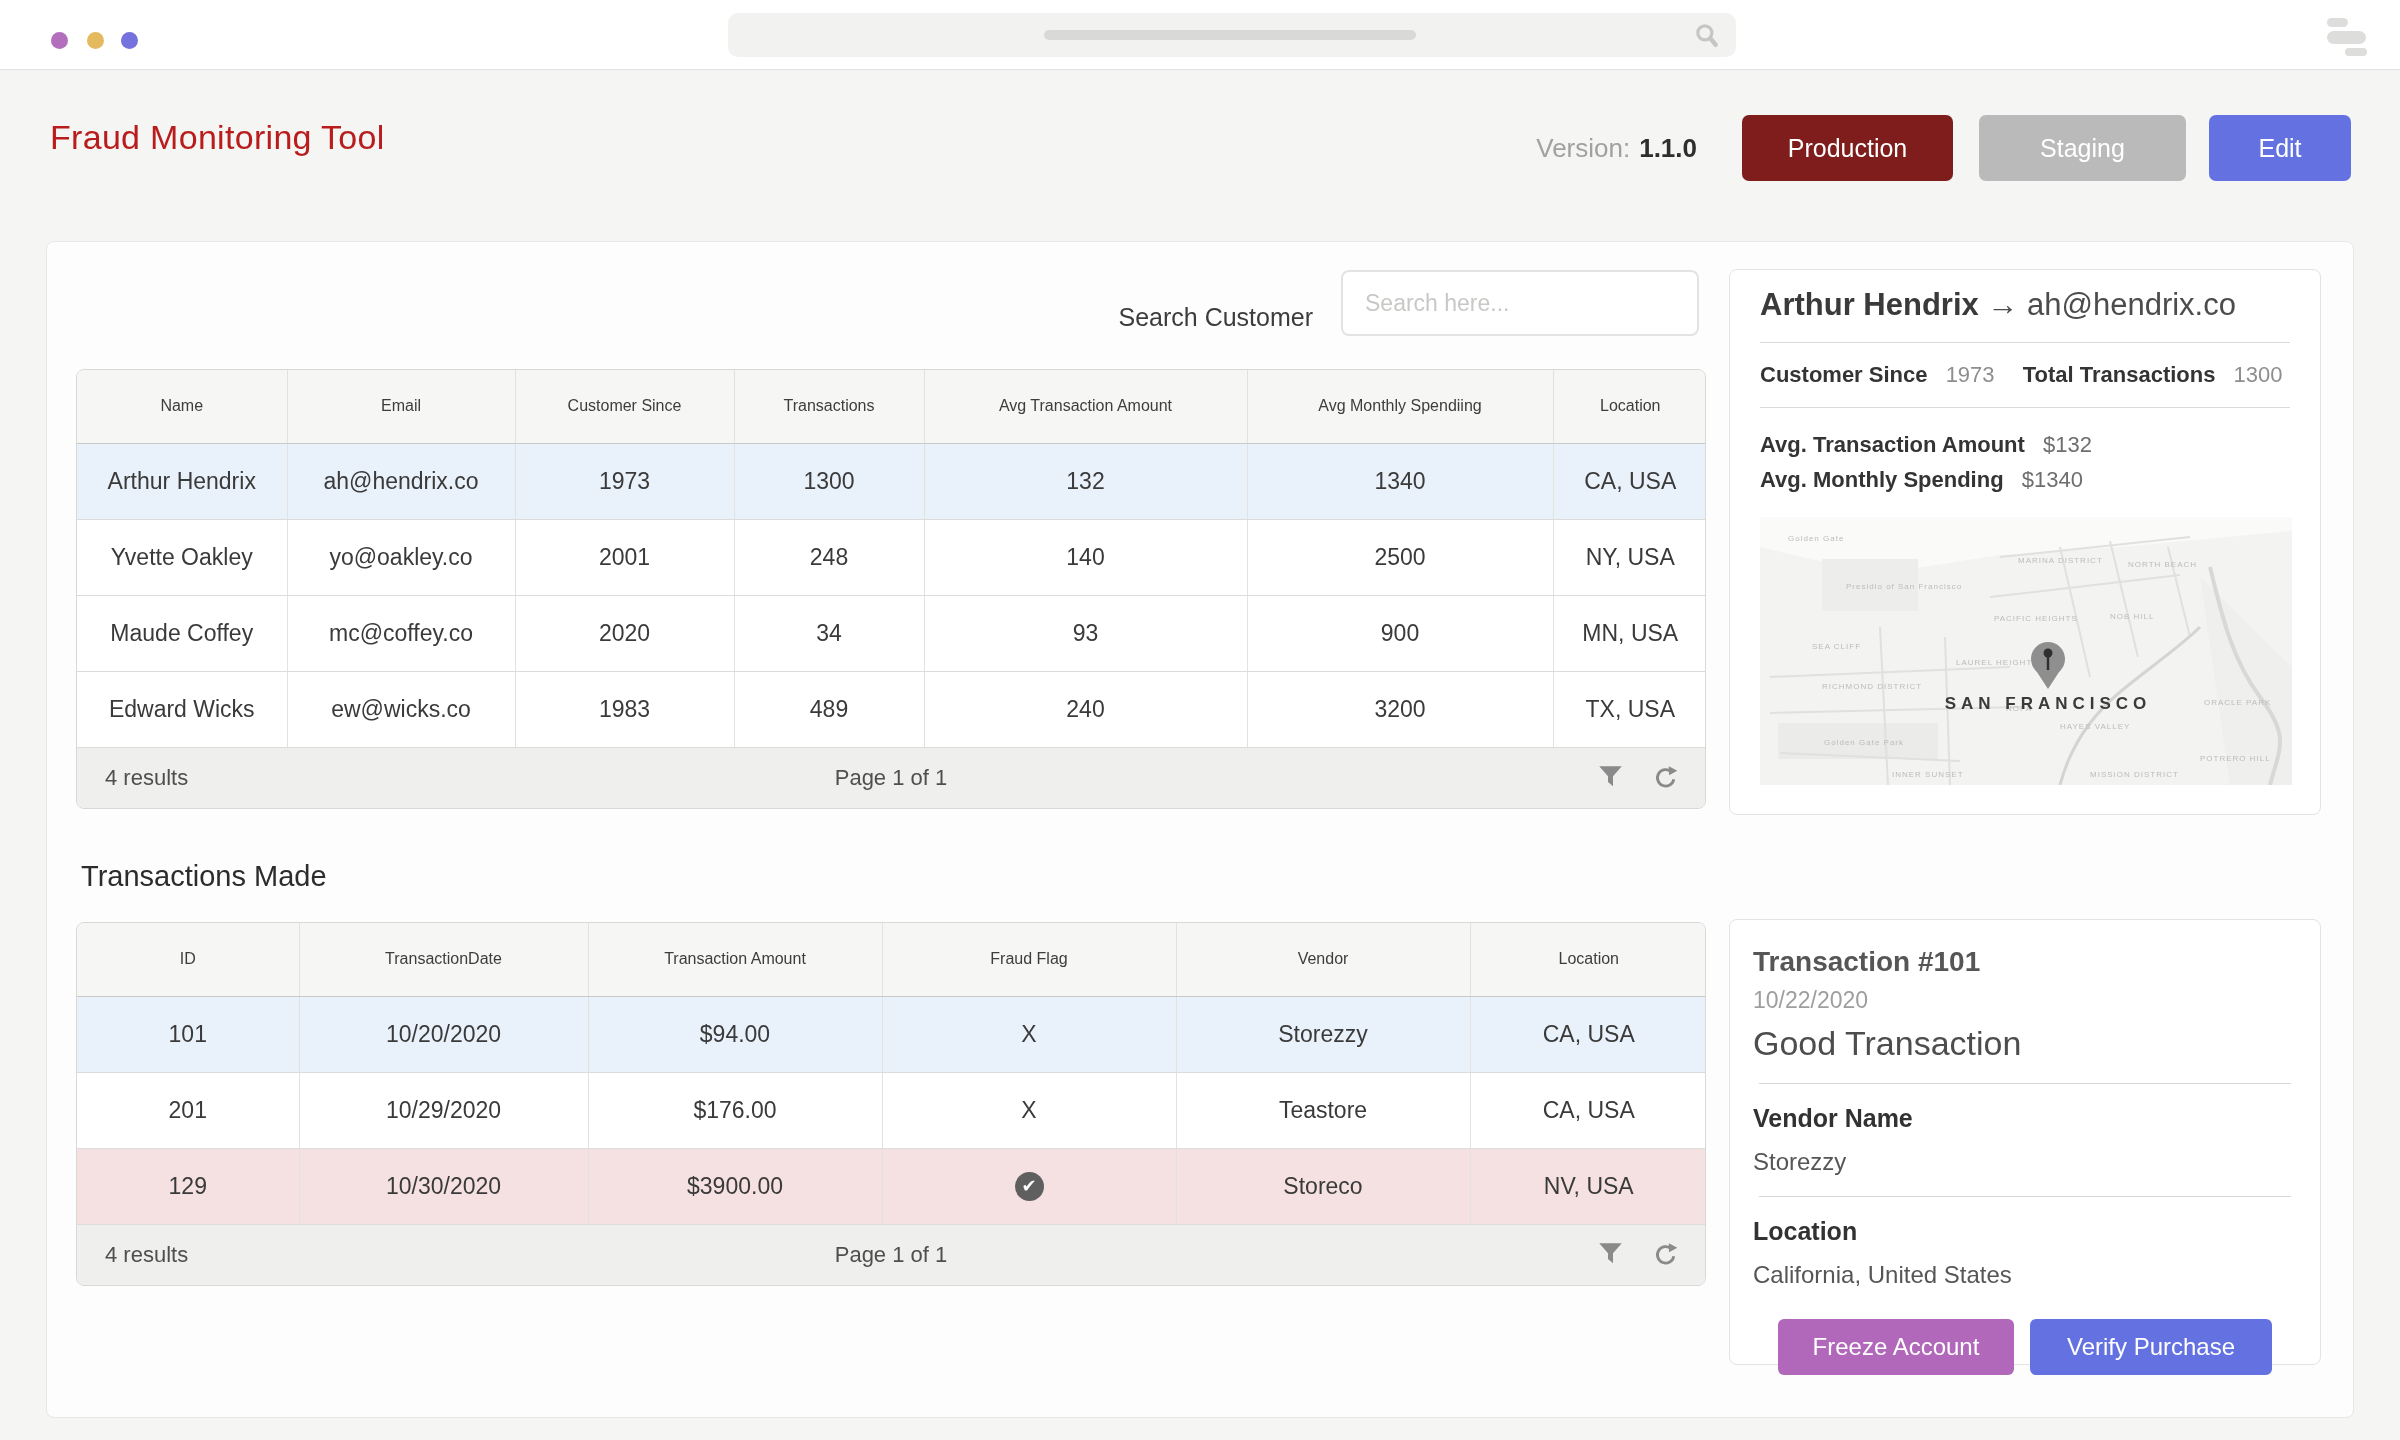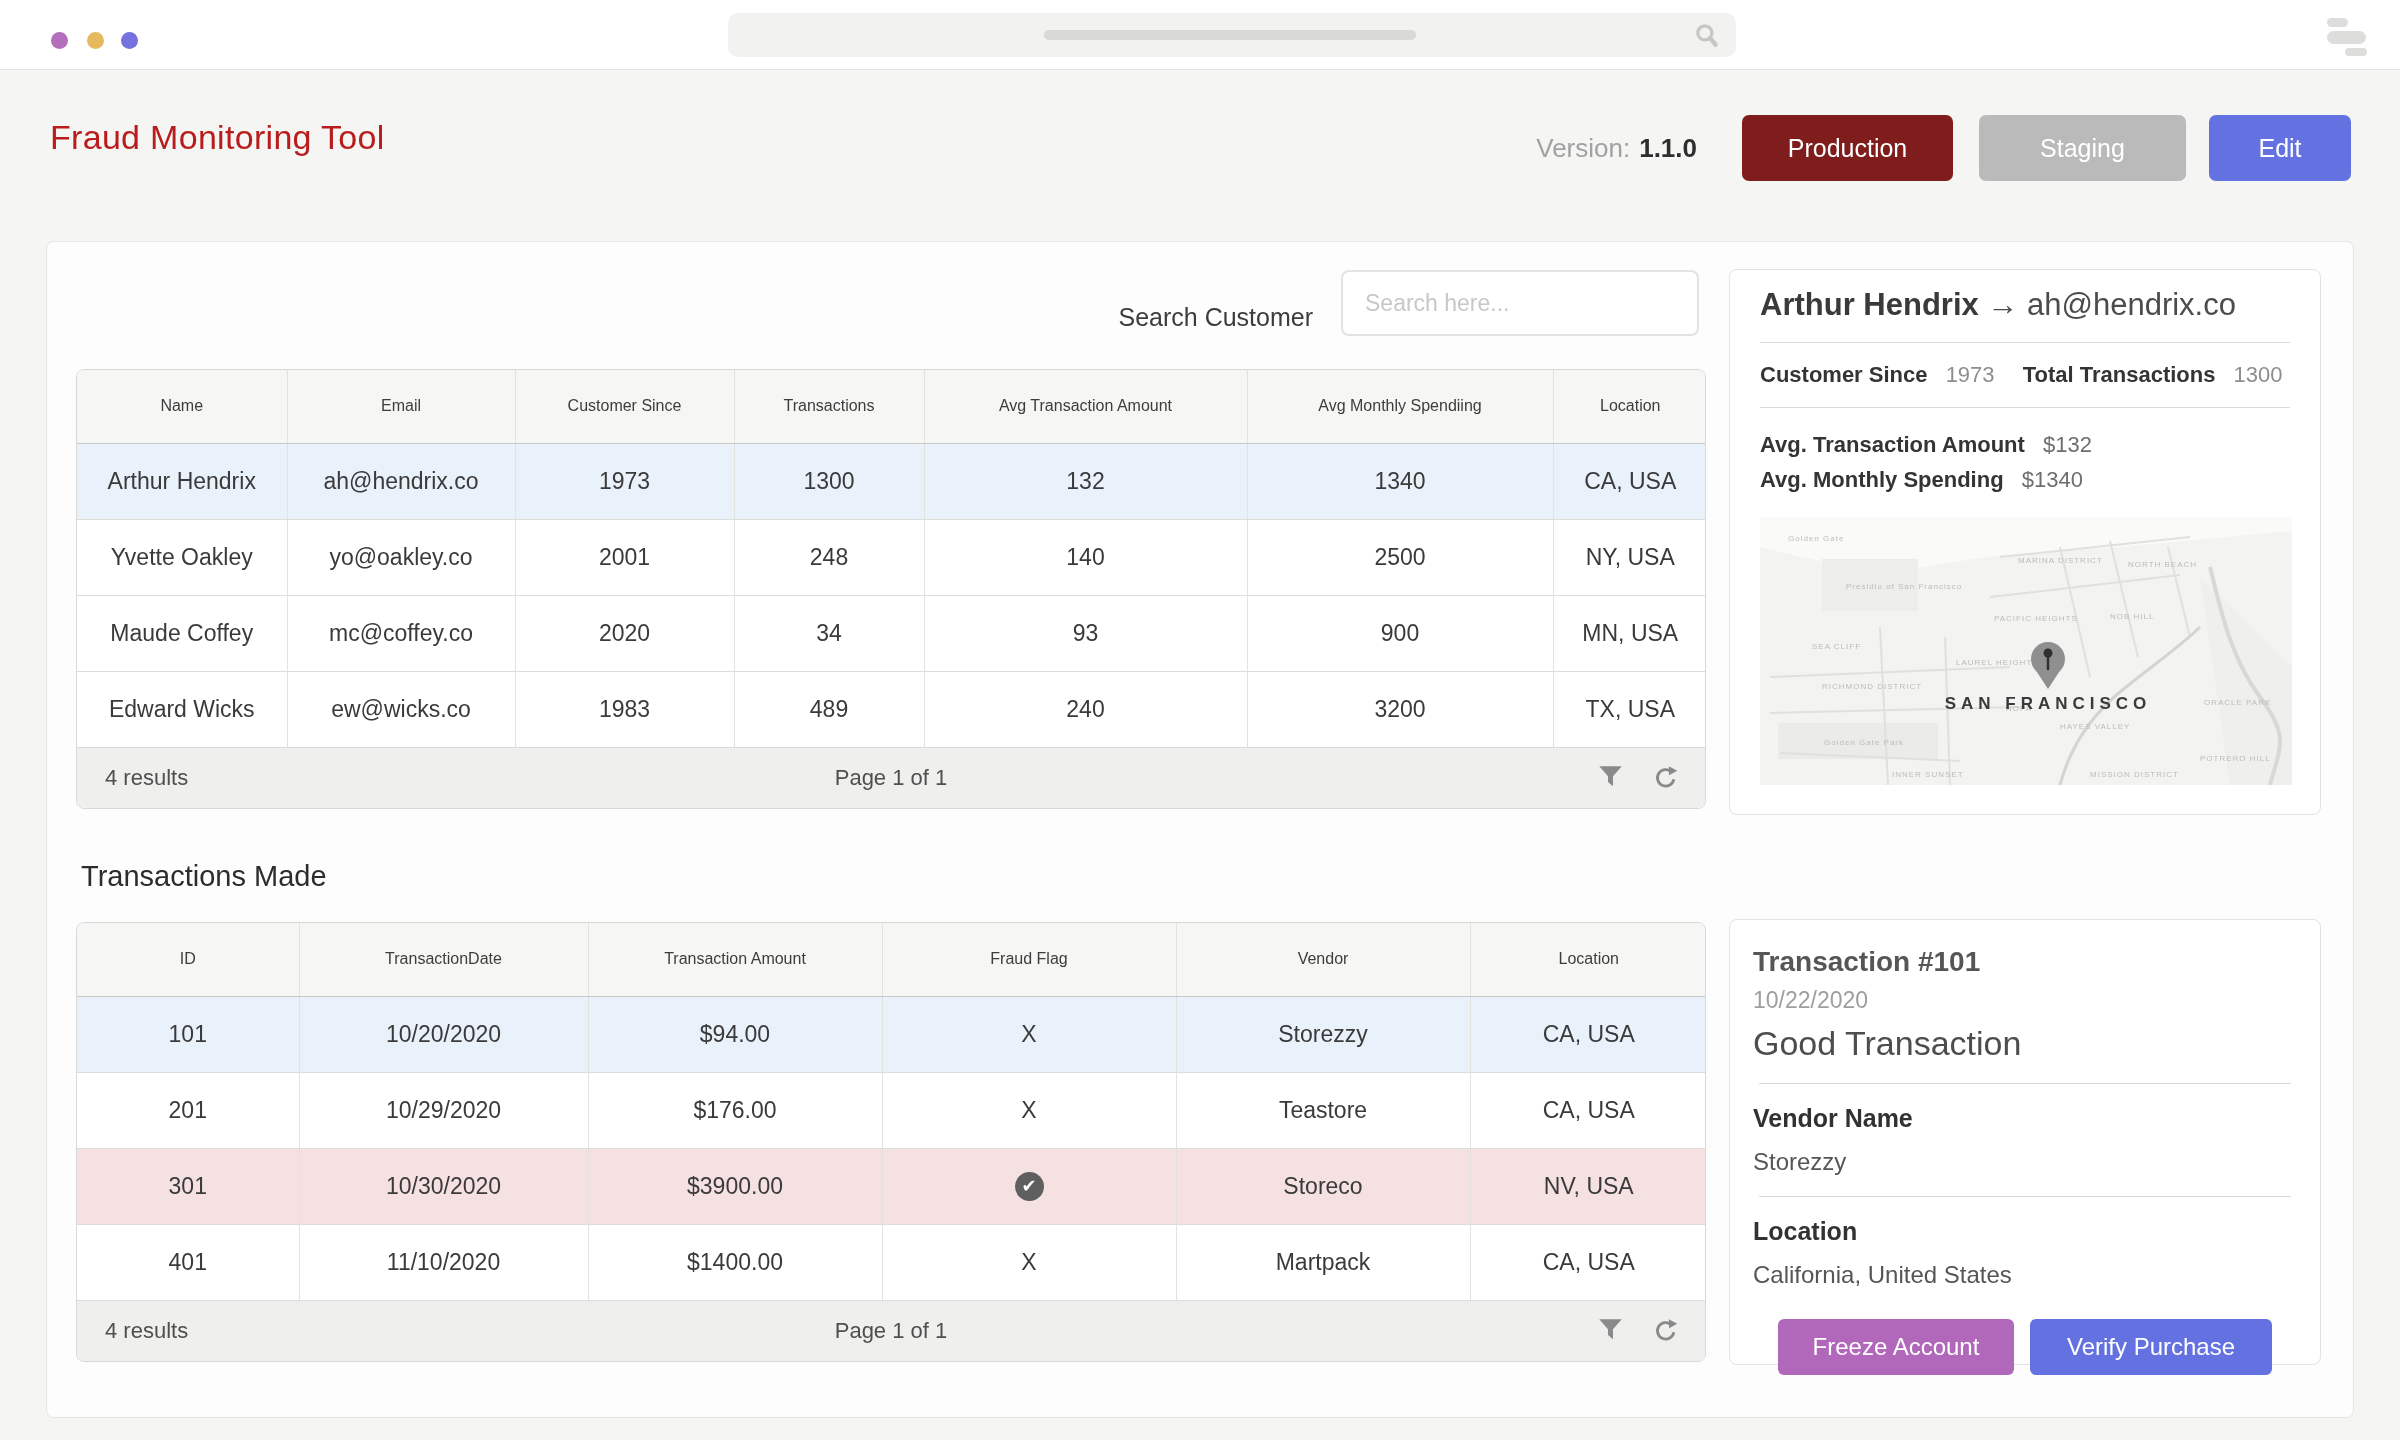--- a/index.html
+++ b/index.html
@@ -309,36 +309,28 @@
         </tr>
         <tr>
           <td>201</td>
           <td>10/29/2020</td>
           <td>$176.00</td>
           <td>X</td>
           <td>Teastore</td>
           <td>CA, USA</td>
         </tr>
         <tr class="flagged">
-          <td>301</td>
+          <td>129</td>
           <td>10/30/2020</td>
           <td>$3900.00</td>
           <td>
             <span class="check-circle">✔</span>
           </td>
           <td>Storeco</td>
           <td>NV, USA</td>
-        </tr>
-        <tr>
-          <td>401</td>
-          <td>11/10/2020</td>
-          <td>$1400.00</td>
-          <td>X</td>
-          <td>Martpack</td>
-          <td>CA, USA</td>
         </tr>
       </tbody>
     </table>
     <div class="table-footer">
       <span class="results">4 results</span>
       <span class="page-indicator">Page 1 of 1</span>
       <span class="footer-icons">
         <svg width="25" height="25" viewBox="0 0 20 20">
           <polygon points="1,1 19,1 12,9 12,17 8,13.5 8,9" fill="#8a8a8a"></polygon>
         </svg>

